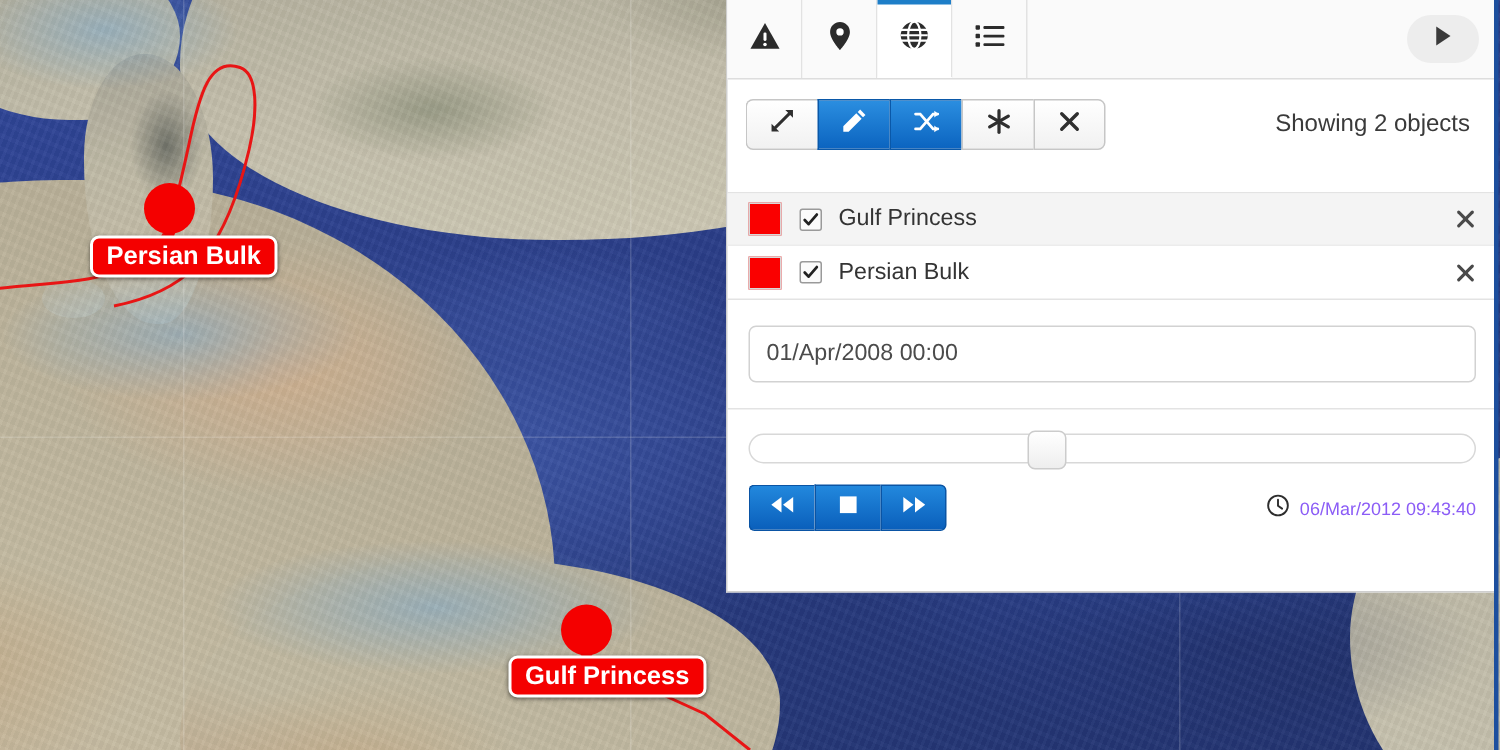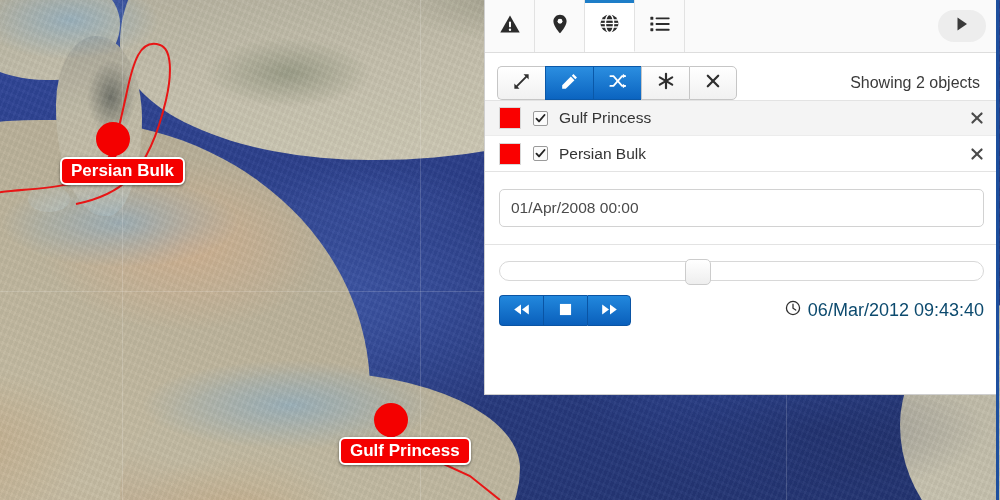--- a/index.html
+++ b/index.html
@@ -152,21 +152,21 @@
   .expand-btn {
     width: 48px; height: 32px; margin: 10px 12px 0 0;
     background: #ededed; border-radius: 16px;
     display: flex; align-items: center; justify-content: center;
     cursor: pointer;
   }
 
   
   .toolrow {
     display: flex; align-items: center;
-    padding: 13px 14px 0 12px;
+    padding: 13px 14px 28px 12px;
     border-bottom: 1px solid #e3e3e3;
   }
   .btngroup { display: flex; }
   .tbtn {
     width: 48px; height: 34px;
     display: flex; align-items: center; justify-content: center;
     border: 1px solid #c6c6c6; border-right-width: 0;
     background: linear-gradient(180deg, #ffffff 0%, #f1f1f1 100%);
     color: #2f2f2f; cursor: pointer;
   }
@@ -230,21 +230,21 @@
   .playrow { display: flex; align-items: center; padding: 14px 14px 0 14px; }
   .pbtn {
     width: 44px; height: 31px;
     display: flex; align-items: center; justify-content: center;
     background: linear-gradient(180deg, #2288dd 0%, #0a5fbb 100%);
     border: 1px solid #0a54a4; border-right-width: 0;
     color: #ffffff; cursor: pointer;
   }
   .pbtn:first-child { border-radius: 4px 0 0 4px; }
   .pbtn:last-child { border-radius: 0 4px 4px 0; border-right-width: 1px; }
-  .clock { margin-left: auto; display: flex; align-items: center; gap: 7px; font-size: 18px; color: #0c4a6e; }
+  .clock { margin-left: auto; display: flex; align-items: center; gap: 7px; font-size: 12px; color: #8b5cf6; }
 </style>
 </head>
 <body>
 
 <div id="app">
 
   <div id="map">
     <div class="water-base"></div>
 
     <div class="land land-n"></div>

